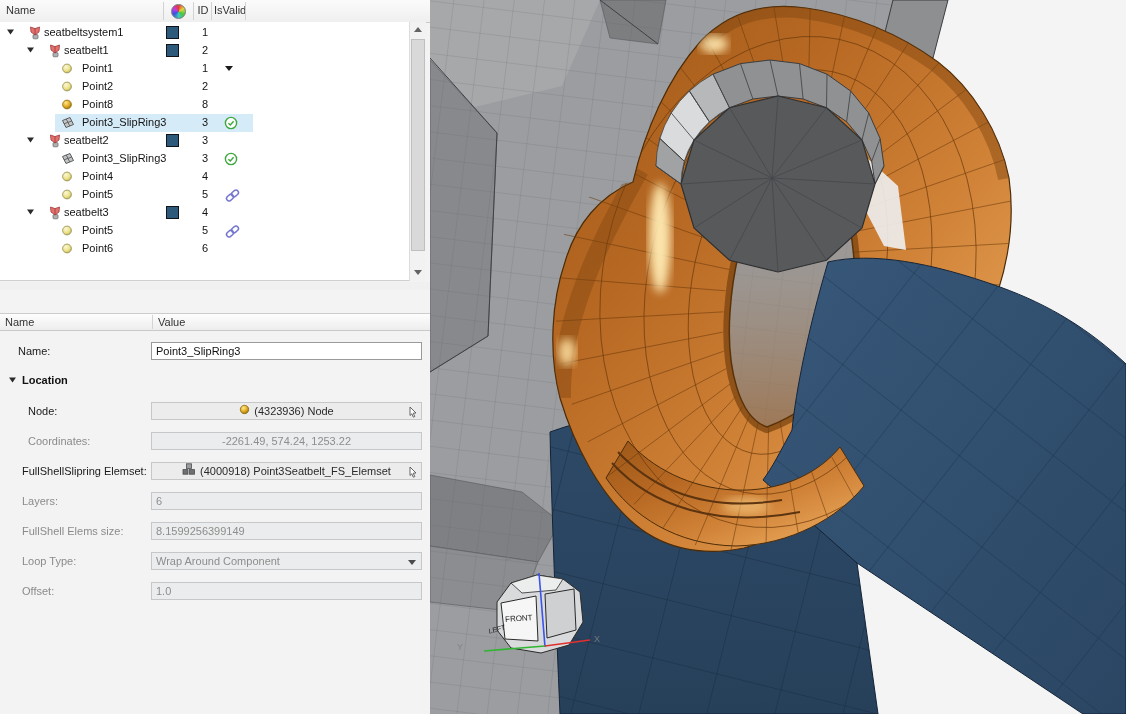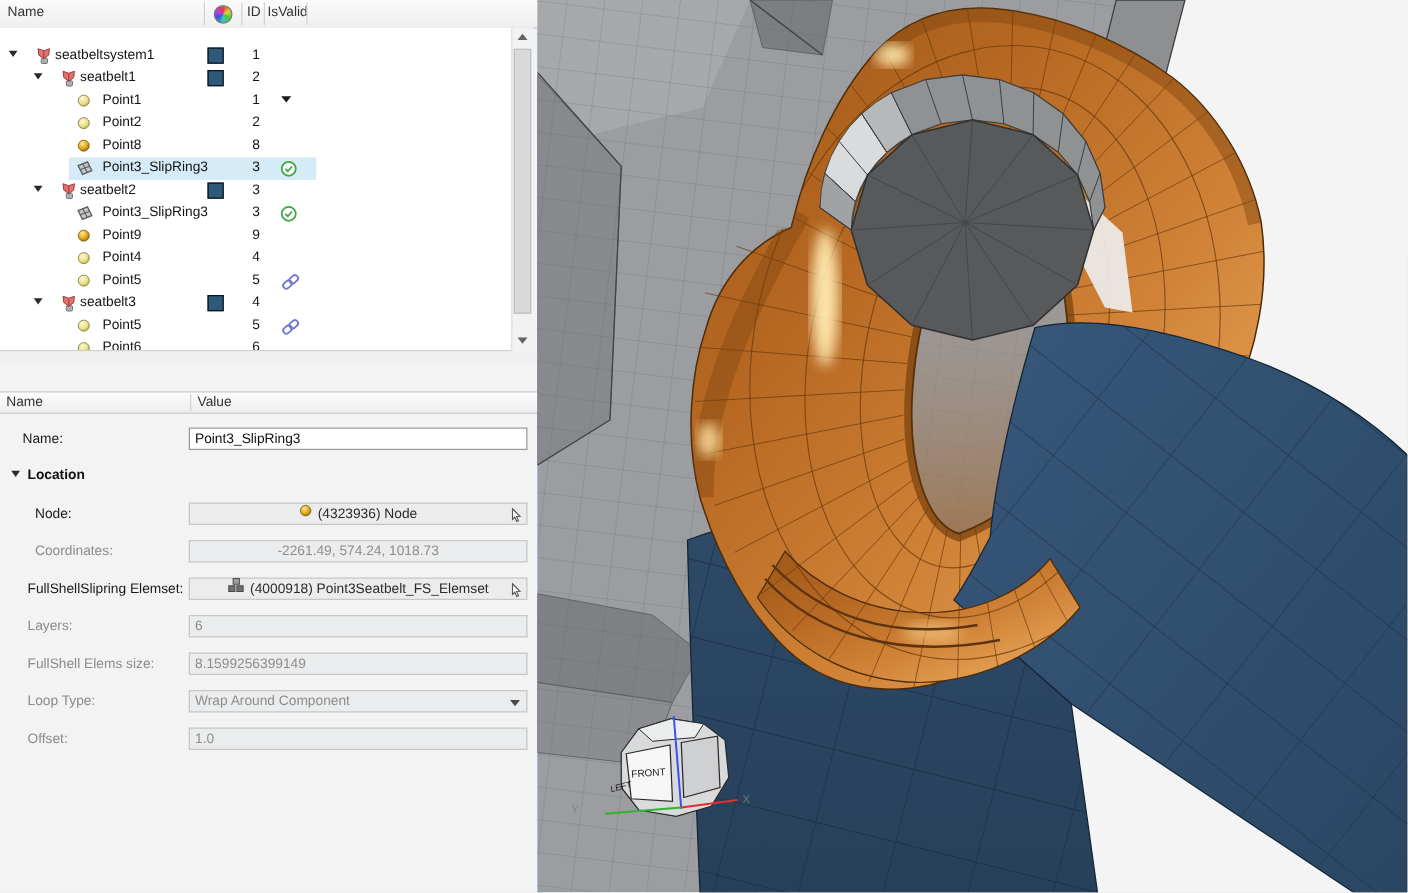--- a/index.html
+++ b/index.html
@@ -8,21 +8,21 @@
   .app{position:absolute;inset:0;background:#f5f5f6;}
   
   .left{position:absolute;left:0;top:0;width:430px;height:714px;background:#f3f3f4;border-right:4px solid #3b82f6;}
   .tree-header{position:absolute;left:0;top:0;width:430px;height:22px;background:linear-gradient(#fbfbfb,#efeff0);border-bottom:1px solid #c9c9c9;font-size:11px;color:#333;}
   .tree-header .hdiv{position:absolute;top:2px;bottom:2px;width:1px;background:#d2d2d2;}
   .th-name{position:absolute;left:6px;top:4px;}
   .th-id{position:absolute;left:194px;top:4px;width:18px;text-align:center;}
   .th-isvalid{position:absolute;left:214px;top:4px;}
   .colorwheel{position:absolute;left:171px;top:4px;width:13px;height:13px;border-radius:50%;
      background:conic-gradient(#e23b3b,#e2d53b,#48c93b,#3bc9c0,#3b52e2,#c43be2,#e23b3b);border:1px solid #777;}
-  .tree-body{position:absolute;left:0;top:22px;width:409px;height:259px;background:#fff;border-bottom:1px solid #cfcfcf;padding-top:14px;box-sizing:border-box;overflow:hidden;}
+  .tree-body{position:absolute;left:0;top:22px;width:409px;height:259px;background:#fff;border-bottom:1px solid #cfcfcf;padding-top:2px;box-sizing:border-box;overflow:hidden;}
   .trow{position:relative;height:18px;font-size:11px;color:#141414;}
   .trow .hl{position:absolute;left:55px;width:198px;top:0;bottom:0;background:#d6ebf8;}
   .trow span{position:absolute;top:2px;}
   .t-arrow{width:10px;}
   .t-icon{top:2px;}
   .t-label{top:3px;white-space:nowrap;}
   .t-swatch{left:166px;top:2px;width:13px;height:13px;border:1px solid #101418;box-sizing:border-box;}
   .t-id{left:184px;top:3px;width:24px;text-align:right;}
   .t-valid{left:224px;top:2px;}
   
@@ -178,27 +178,20 @@
             </svg></span>
           <span class="t-label" style="left:82px">Point3_SlipRing3</span>
           <span class="t-id">3</span>
           <span class="t-valid"><svg width="14" height="14">
               <circle cx="7" cy="7" r="5.6" fill="#ffffff" stroke="#3ea83e" stroke-width="1.4"></circle>
               <path d="M4.4,7.2 L6.3,9 L9.6,5.2" stroke="#3ea83e" stroke-width="1.4" fill="none"></path>
             </svg></span>
         </div>
         <div class="trow">
           <span class="t-icon" style="left:61px"><svg width="12" height="12">
-              <circle cx="6" cy="6.5" r="4.4" fill="url(#g-gold)" stroke="#8a6b10" stroke-width="0.8"></circle>
-            </svg></span>
-          <span class="t-label" style="left:82px">Point9</span>
-          <span class="t-id">9</span>
-        </div>
-        <div class="trow">
-          <span class="t-icon" style="left:61px"><svg width="12" height="12">
               <circle cx="6" cy="6.5" r="4.4" fill="url(#g-pale)" stroke="#8f8a52" stroke-width="0.8"></circle>
             </svg></span>
           <span class="t-label" style="left:82px">Point4</span>
           <span class="t-id">4</span>
         </div>
         <div class="trow">
           <span class="t-icon" style="left:61px"><svg width="12" height="12">
               <circle cx="6" cy="6.5" r="4.4" fill="url(#g-pale)" stroke="#8f8a52" stroke-width="0.8"></circle>
             </svg></span>
           <span class="t-label" style="left:82px">Point5</span>
@@ -282,21 +275,21 @@
                 <circle cx="5.5" cy="5.5" r="4.2" fill="url(#g-gold)" stroke="#8a6b10" stroke-width="0.8"></circle>
               </svg></span>
             <span>(4323936) Node</span>
             <span class="pcur"><svg width="10" height="12" viewBox="0 0 10 12">
                 <path d="M2,1 L8,7 L5.2,7.2 L6.8,10.5 L5.4,11.2 L3.8,7.8 L2,9.5 Z" fill="#ffffff" stroke="#555" stroke-width="0.9"></path>
               </svg></span>
           </div>
         </div>
         <div class="erow">
           <span class="flabel" style="left:28px">Coordinates:</span>
-          <div class="fld ro center">-2261.49, 574.24, 1018.73</div>
+          <div class="fld ro center">-2261.49, 574.24, 1253.22</div>
         </div>
         <div class="erow">
           <span class="flabel dark" style="left:22px">FullShellSlipring Elemset:</span>
           <div class="fld picker">
             <span><svg width="14" height="13" viewBox="0 0 14 13">
                 <g stroke="#4a4c4e" stroke-width="0.8">
                   <rect x="4.5" y="0.8" width="5" height="4.6" fill="#9a9c9e"></rect>
                   <rect x="1" y="6.6" width="5" height="4.6" fill="#6e7072"></rect>
                   <rect x="7.5" y="6.6" width="5" height="4.6" fill="#6e7072"></rect>
                 </g>

